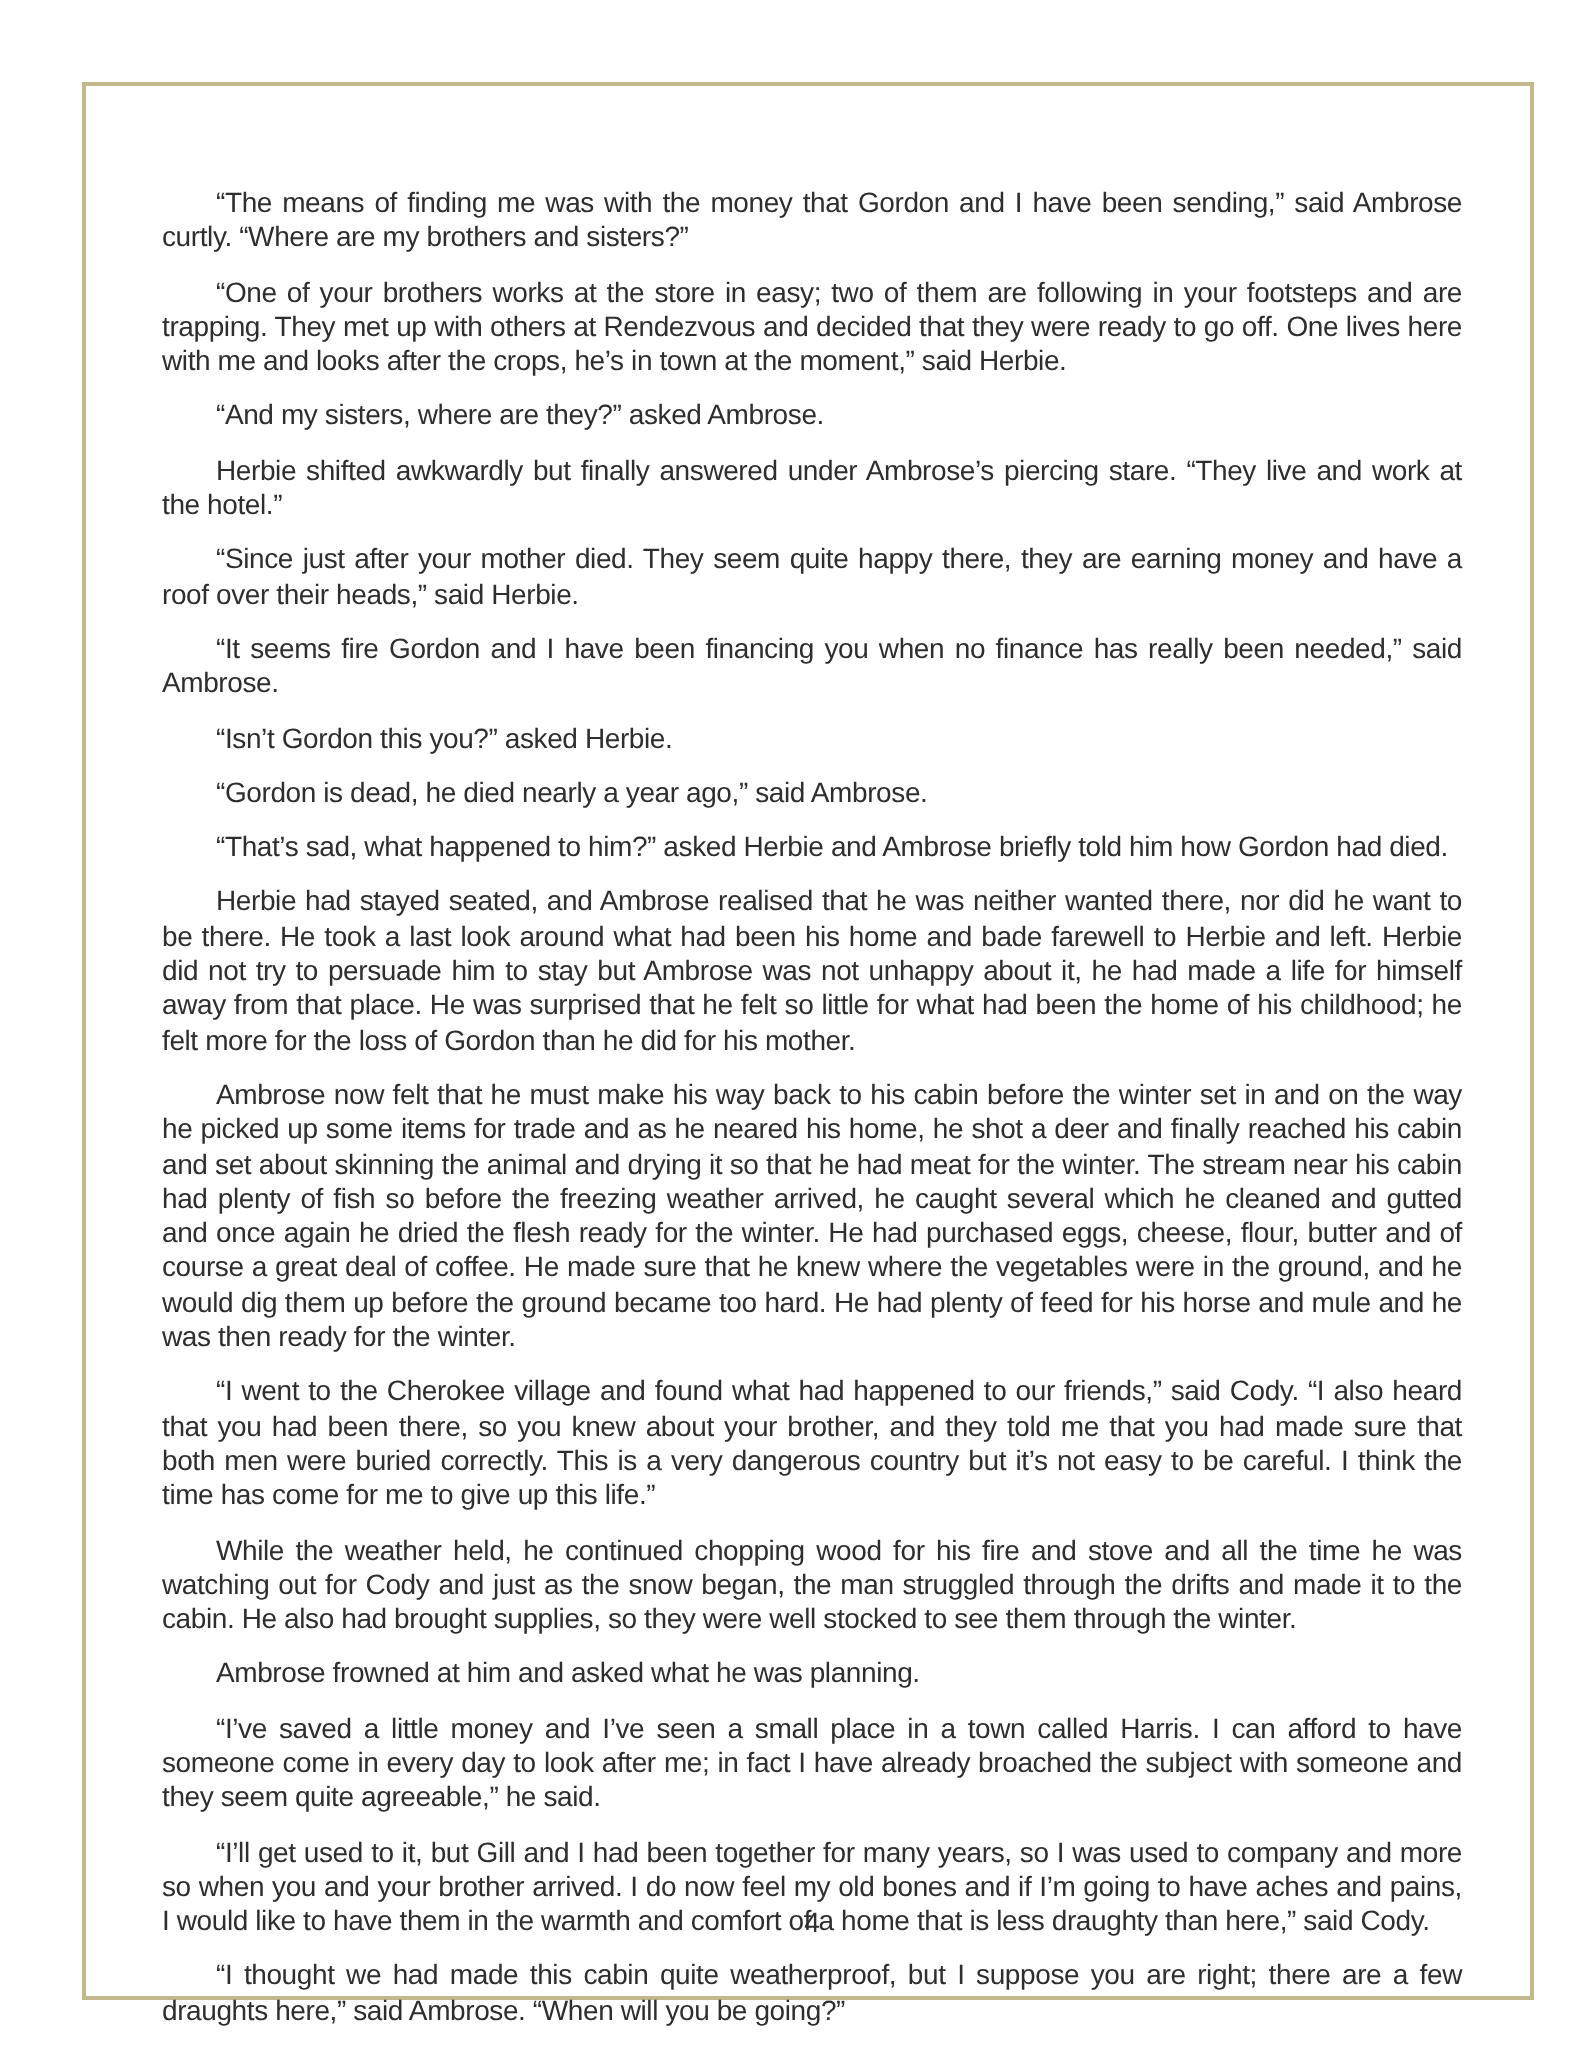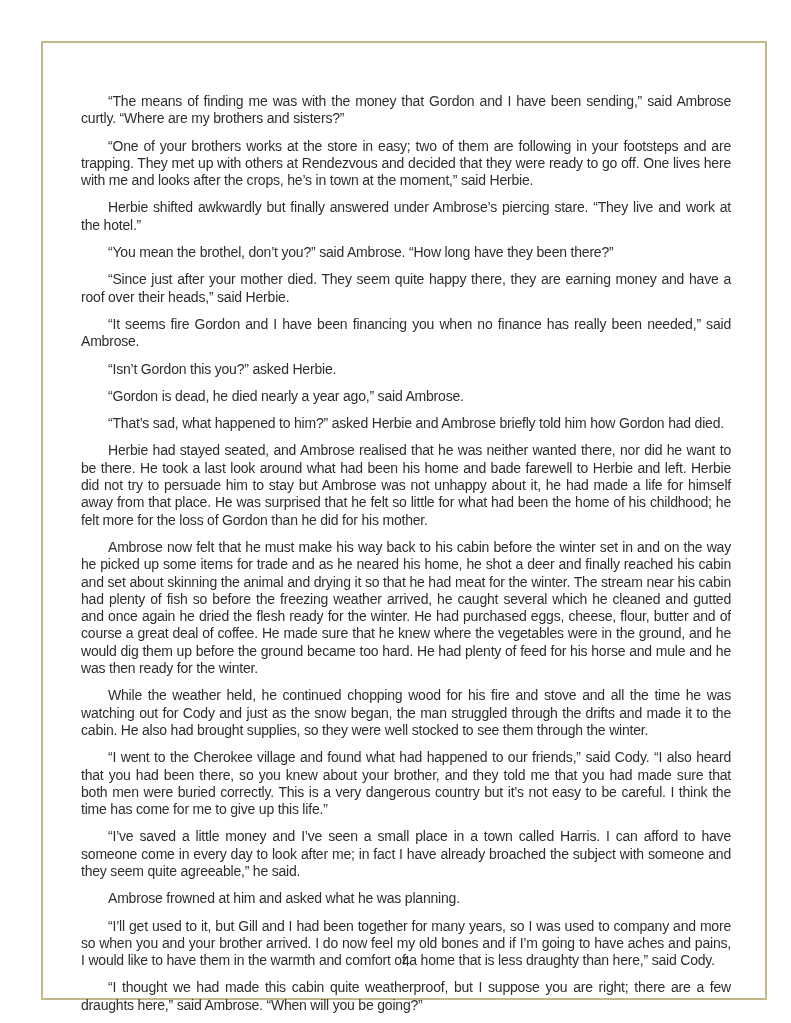--- a/index.html
+++ b/index.html
@@ -54,30 +54,30 @@
   }
 </style>
 </head>
 <body>
 
 <div class="page">
   <div class="frame"></div>
   <div class="content">
     <p>“The means of finding me was with the money that Gordon and I have been sending,” said Ambrose curtly. “Where are my brothers and sisters?”</p>
     <p>“One of your brothers works at the store in easy; two of them are following in your footsteps and are trapping. They met up with others at Rendezvous and decided that they were ready to go off. One lives here with me and looks after the crops, he’s in town at the moment,” said Herbie.</p>
+    <p>“And my sisters, where are they?” asked Ambrose.</p>
     <p>Herbie shifted awkwardly but finally answered under Ambrose’s piercing stare. “They live and work at the hotel.”</p>
-    <p>“You mean the brothel, don’t you?” said Ambrose. “How long have they been there?”</p>
     <p>“Since just after your mother died. They seem quite happy there, they are earning money and have a roof over their heads,” said Herbie.</p>
     <p>“It seems fire Gordon and I have been financing you when no finance has really been needed,” said Ambrose.</p>
     <p>“Isn’t Gordon this you?” asked Herbie.</p>
     <p>“Gordon is dead, he died nearly a year ago,” said Ambrose.</p>
     <p>“That’s sad, what happened to him?” asked Herbie and Ambrose briefly told him how Gordon had died.</p>
     <p>Herbie had stayed seated, and Ambrose realised that he was neither wanted there, nor did he want to be there. He took a last look around what had been his home and bade farewell to Herbie and left. Herbie did not try to persuade him to stay but Ambrose was not unhappy about it, he had made a life for himself away from that place. He was surprised that he felt so little for what had been the home of his childhood; he felt more for the loss of Gordon than he did for his mother.</p>
     <p>Ambrose now felt that he must make his way back to his cabin before the winter set in and on the way he picked up some items for trade and as he neared his home, he shot a deer and finally reached his cabin and set about skinning the animal and drying it so that he had meat for the winter. The stream near his cabin had plenty of fish so before the freezing weather arrived, he caught several which he cleaned and gutted and once again he dried the flesh ready for the winter. He had purchased eggs, cheese, flour, butter and of course a great deal of coffee. He made sure that he knew where the vegetables were in the ground, and he would dig them up before the ground became too hard. He had plenty of feed for his horse and mule and he was then ready for the winter.</p>
+    <p>“I went to the Cherokee village and found what had happened to our friends,” said Cody. “I also heard that you had been there, so you knew about your brother, and they told me that you had made sure that both men were buried correctly. This is a very dangerous country but it’s not easy to be careful. I think the time has come for me to give up this life.”</p>
     <p>While the weather held, he continued chopping wood for his fire and stove and all the time he was watching out for Cody and just as the snow began, the man struggled through the drifts and made it to the cabin. He also had brought supplies, so they were well stocked to see them through the winter.</p>
-    <p>“I went to the Cherokee village and found what had happened to our friends,” said Cody. “I also heard that you had been there, so you knew about your brother, and they told me that you had made sure that both men were buried correctly. This is a very dangerous country but it’s not easy to be careful. I think the time has come for me to give up this life.”</p>
+    <p>Ambrose frowned at him and asked what he was planning.</p>
     <p>“I’ve saved a little money and I’ve seen a small place in a town called Harris. I can afford to have someone come in every day to look after me; in fact I have already broached the subject with someone and they seem quite agreeable,” he said.</p>
-    <p>Ambrose frowned at him and asked what he was planning.</p>
     <p>“I’ll get used to it, but Gill and I had been together for many years, so I was used to company and more so when you and your brother arrived. I do now feel my old bones and if I’m going to have aches and pains, I would like to have them in the warmth and comfort of a home that is less draughty than here,” said Cody.</p>
     <p>“I thought we had made this cabin quite weatherproof, but I suppose you are right; there are a few draughts here,” said Ambrose. “When will you be going?”</p>
   </div>
   <div class="page-number">4</div>
 </div>
 
 </body></html>

